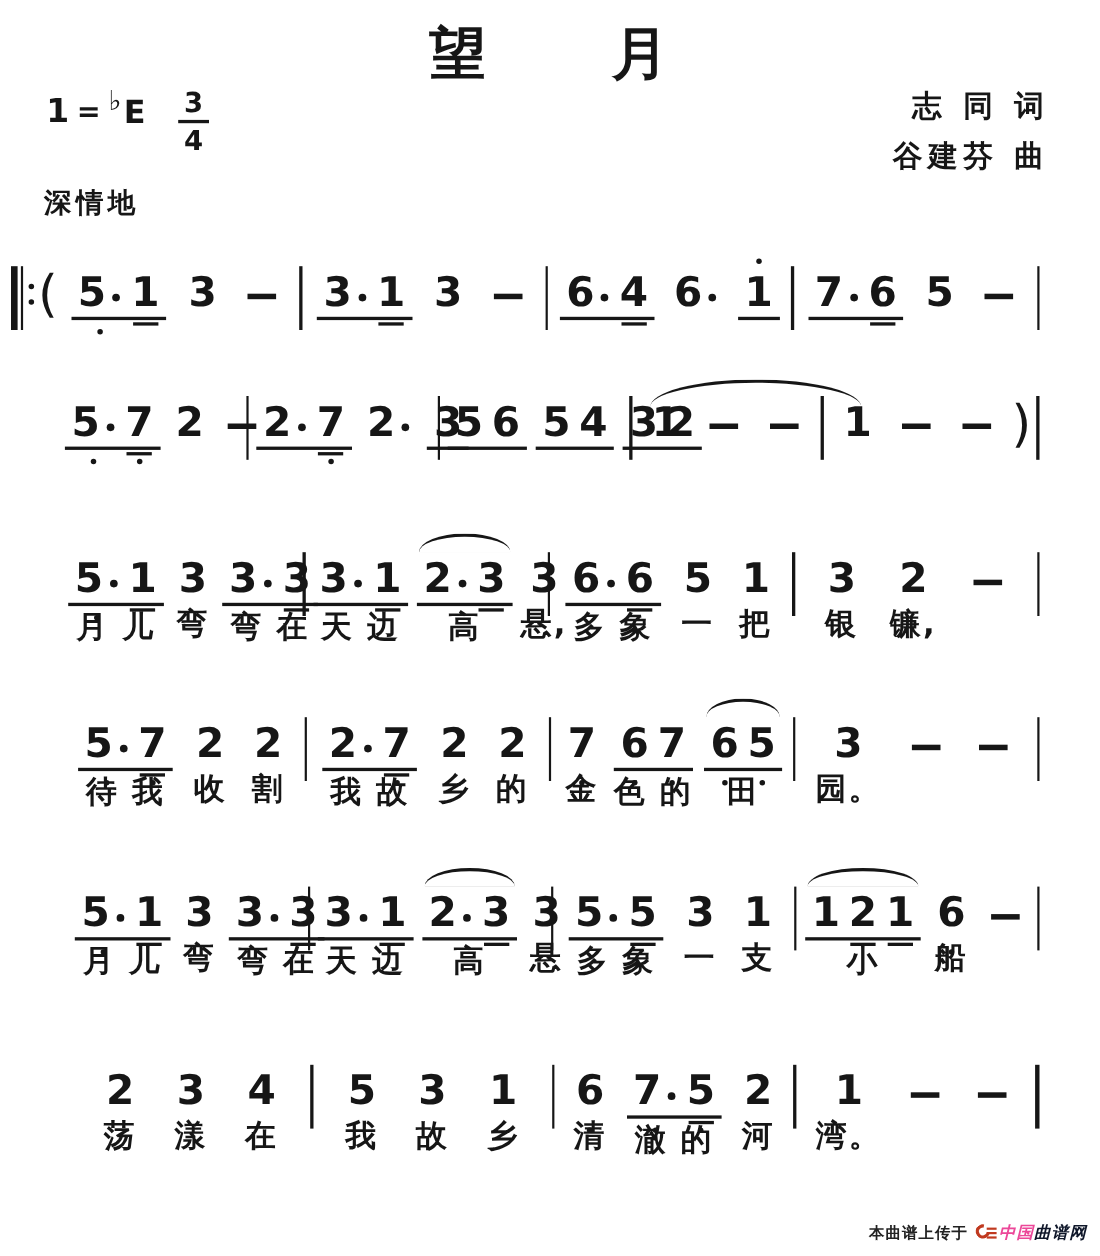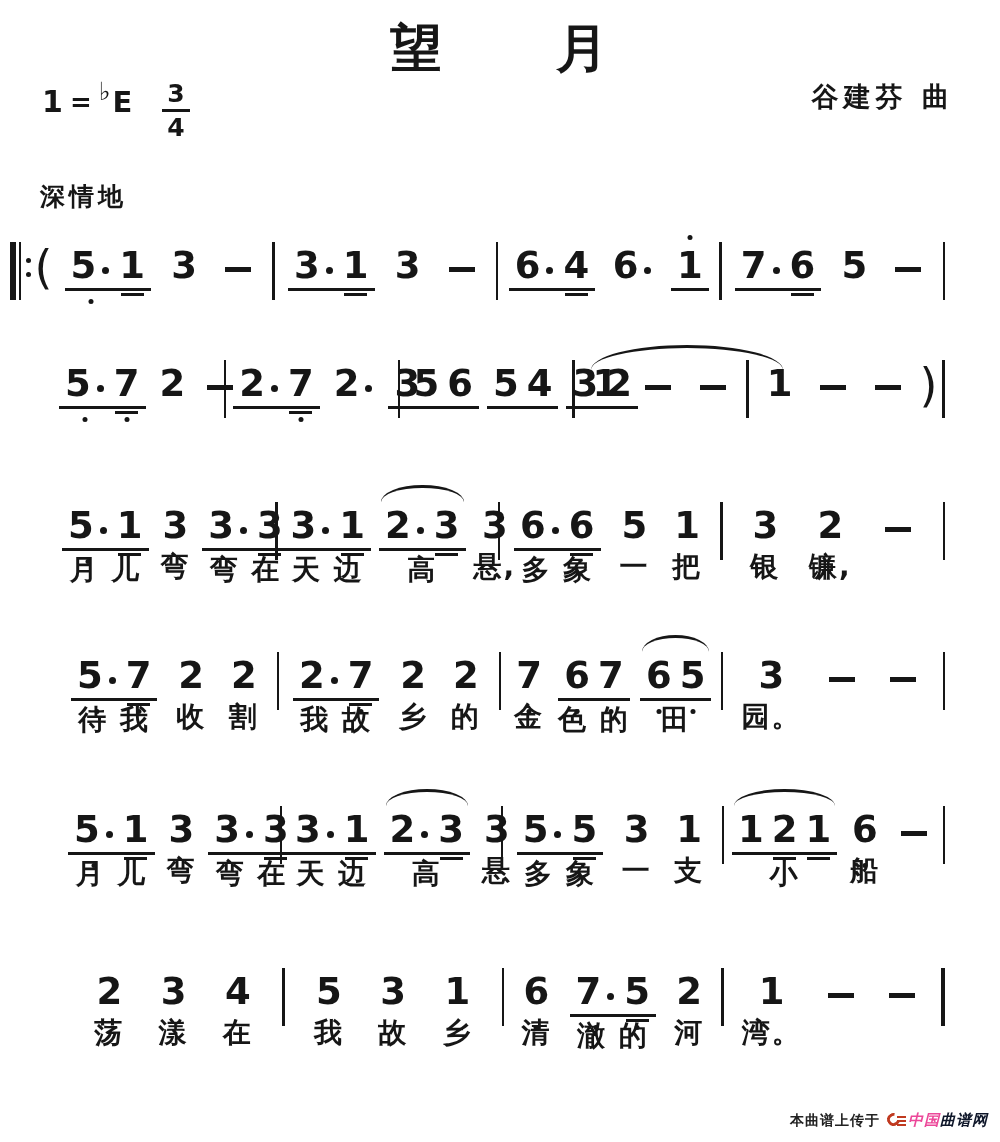--- a/index.html
+++ b/index.html
@@ -13,21 +13,21 @@
   .keysig .one{font-size:30px;line-height:1.2;}
   .keysig .eq{font-size:26px;margin:3px 7px 0 7px;}
   .keysig .flat{font-size:25px;position:relative;top:-7px;}
   .keysig .letterE{font-size:29px;margin-left:2px;line-height:1.25;}
   .meter{margin-left:30px;display:flex;flex-direction:column;align-items:center;
          font-size:25px;font-weight:700;line-height:1.1;margin-top:-4px;}
   .meter .num{border-bottom:3px solid #161616;padding:0 5px 1px 5px;}
   .meter .den{padding-top:2px;}
   .credits{position:absolute;right:46px;top:74px;text-align:right;font-size:27px;font-weight:600;
            letter-spacing:5px;line-height:1.7;}
-  .tempo{position:absolute;left:40px;top:180px;font-size:25px;font-weight:700;letter-spacing:4px;}
+  .tempo{position:absolute;left:40px;top:168px;font-size:25px;font-weight:700;letter-spacing:4px;}
 
   
   .system{position:absolute;right:52px;display:flex;align-items:flex-start;}
   .measure{display:flex;justify-content:space-evenly;align-items:flex-start;flex-basis:0;min-width:0;}
   .cell{display:flex;flex-direction:column;align-items:center;position:relative;margin:0 4px;}
   .nrow{display:flex;align-items:flex-end;min-height:46px;position:relative;padding:0 2px;}
   .nrow.u1{border-bottom:3px solid #161616;}
   .note{position:relative;display:flex;align-items:flex-end;padding:0 4px;}
   .digit{font-size:37px;font-weight:700;line-height:1.15;}
   .aug{width:7px;height:7px;border-radius:50%;background:#161616;align-self:center;margin:8px 2px 0 6px;flex:none;}
@@ -76,20 +76,21 @@
     <span class="eq">=</span>
     <span class="flat">♭</span>
     <span class="letterE">E</span>
     <span class="meter">
       <span class="num">3</span>
       <span class="den">4</span>
     </span>
   </div>
 
   <div class="credits">
+    <div>志 同 词</div>
     <div>谷建芬 曲</div>
   </div>
 
   <div class="tempo">深情地</div>
 
   <div id="systems">
       <div class="system" style="top: 242px; left: 8px;">
         <div class="rs">
           <div class="bar thick"></div>
           <div class="bar"></div>

